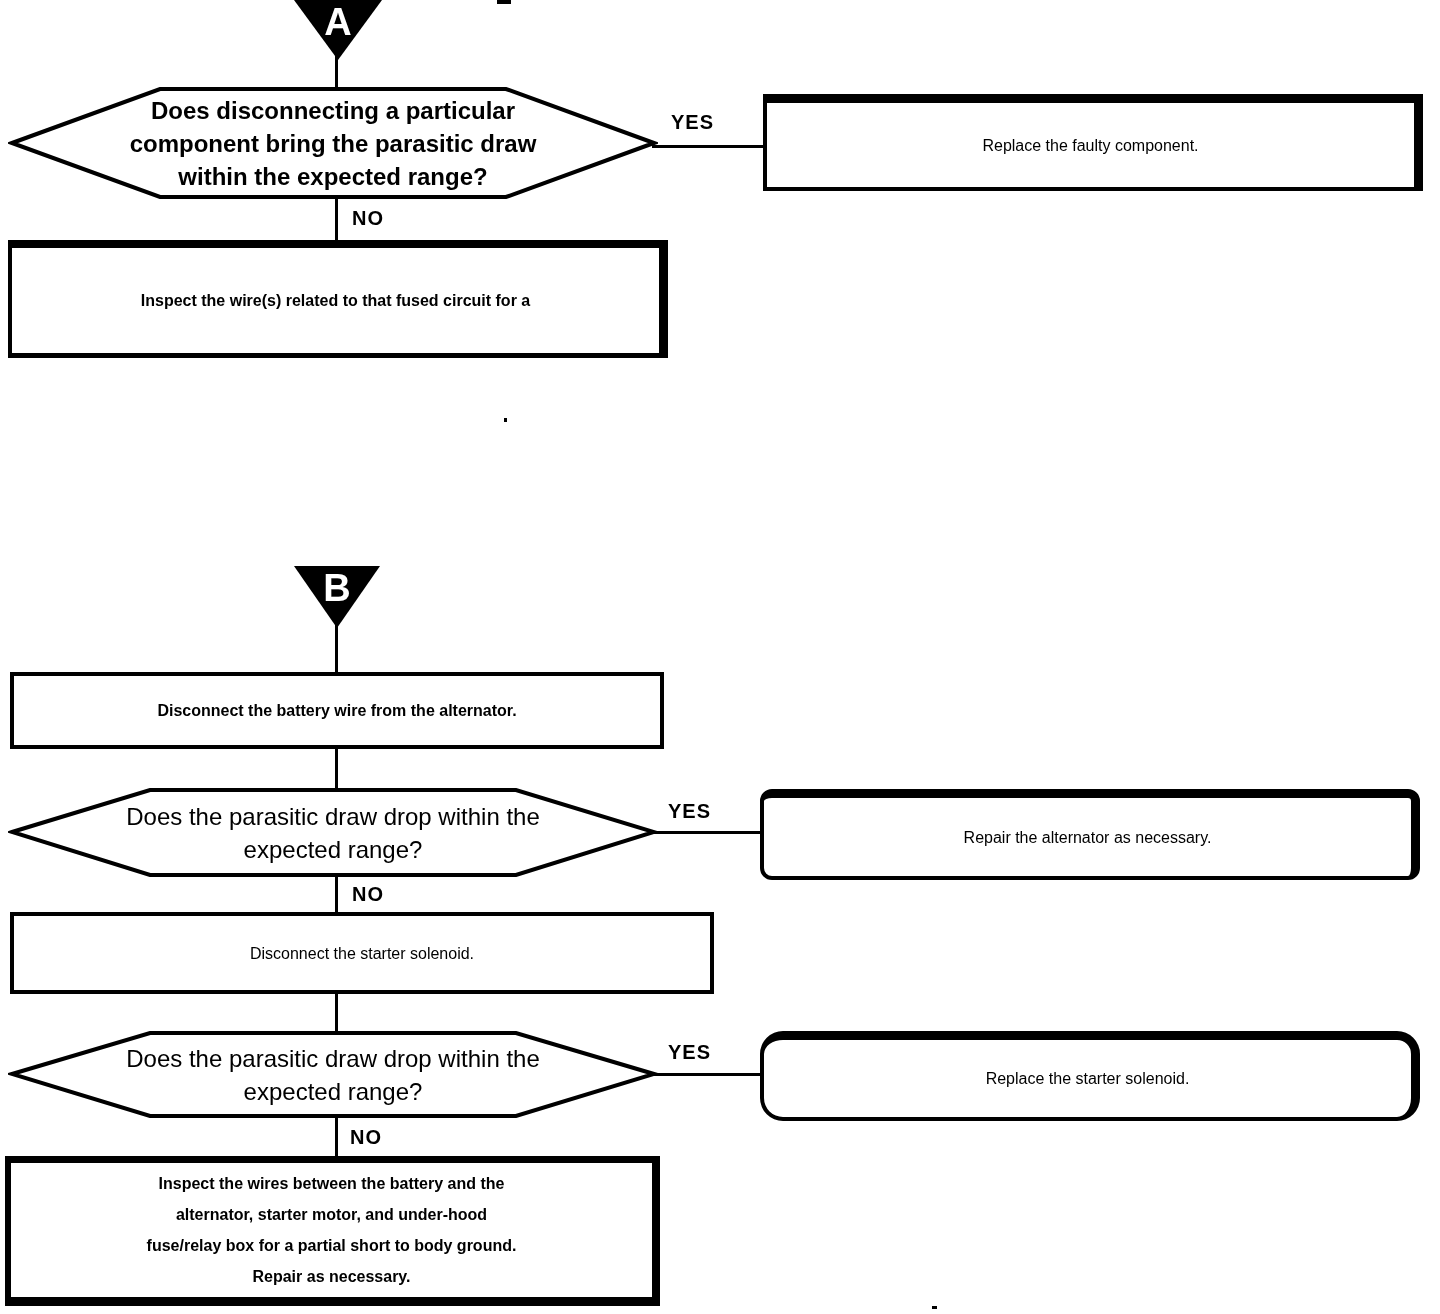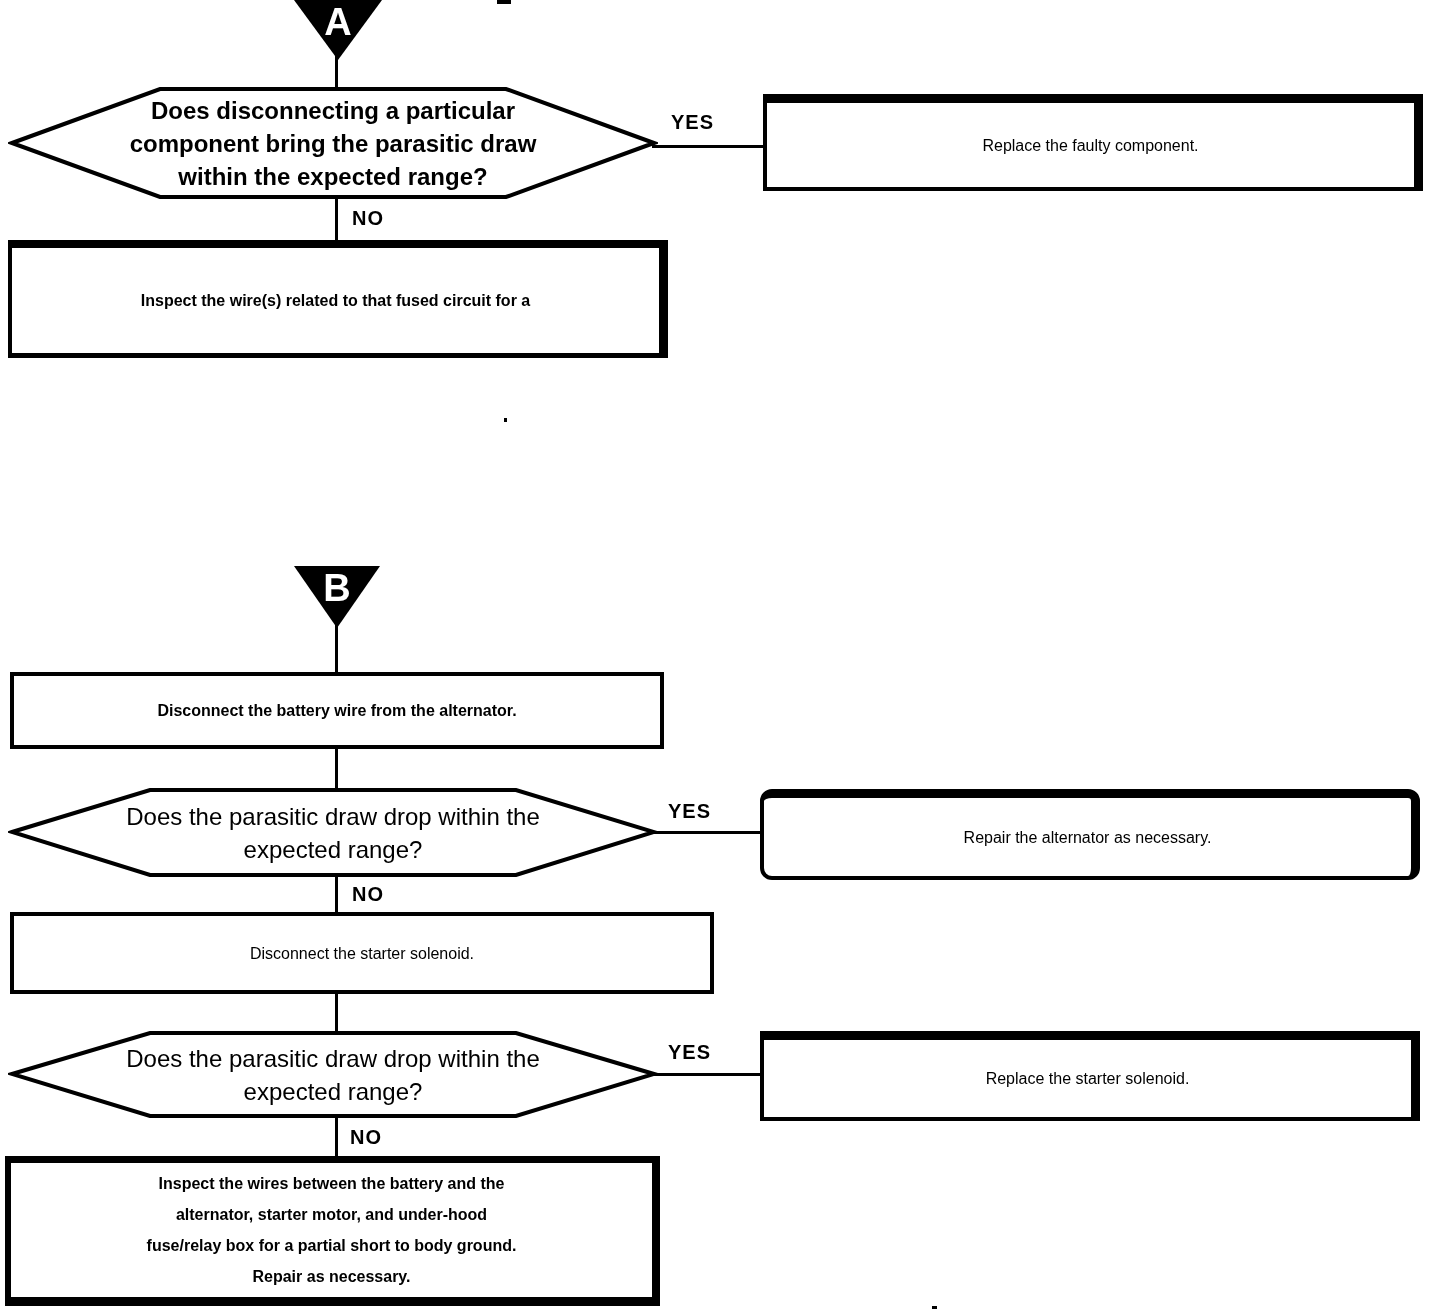--- a/index.html
+++ b/index.html
@@ -122,21 +122,21 @@
       <polygon points="4,44 142,3 508,3 646,44 508,86 142,86" fill="#ffffff" stroke="#000000" stroke-width="4"></polygon>
     </svg>
     <div class="hex-text">
       <div>Does the parasitic draw drop within the</div>
       <div>expected range?</div>
     </div>
   </div>
 
   <div class="abs hline" style="left:652px;top:1073px;width:108px;"></div>
   <div class="abs branch-label" style="left:668px;top:1042px;">YES</div>
-  <div class="abs box shadow-tr" style="left:760px;top:1031px;width:660px;height:90px;">
+  <div class="abs box shadow-tr" style="left:760px;top:1031px;width:660px;height:90px;border-radius:23px;">
     <div>Replace the starter solenoid.</div>
   </div>
 
   <div class="abs vline" style="left:335px;top:1118px;height:40px;"></div>
   <div class="abs branch-label" style="left:350px;top:1127px;">NO</div>
   <div class="abs box heavy bold" style="left:5px;top:1156px;width:655px;height:150px;">
     <div>Inspect the wires between the battery and the</div>
     <div>alternator, starter motor, and under-hood</div>
     <div>fuse/relay box for a partial short to body ground.</div>
     <div>Repair as necessary.</div>

